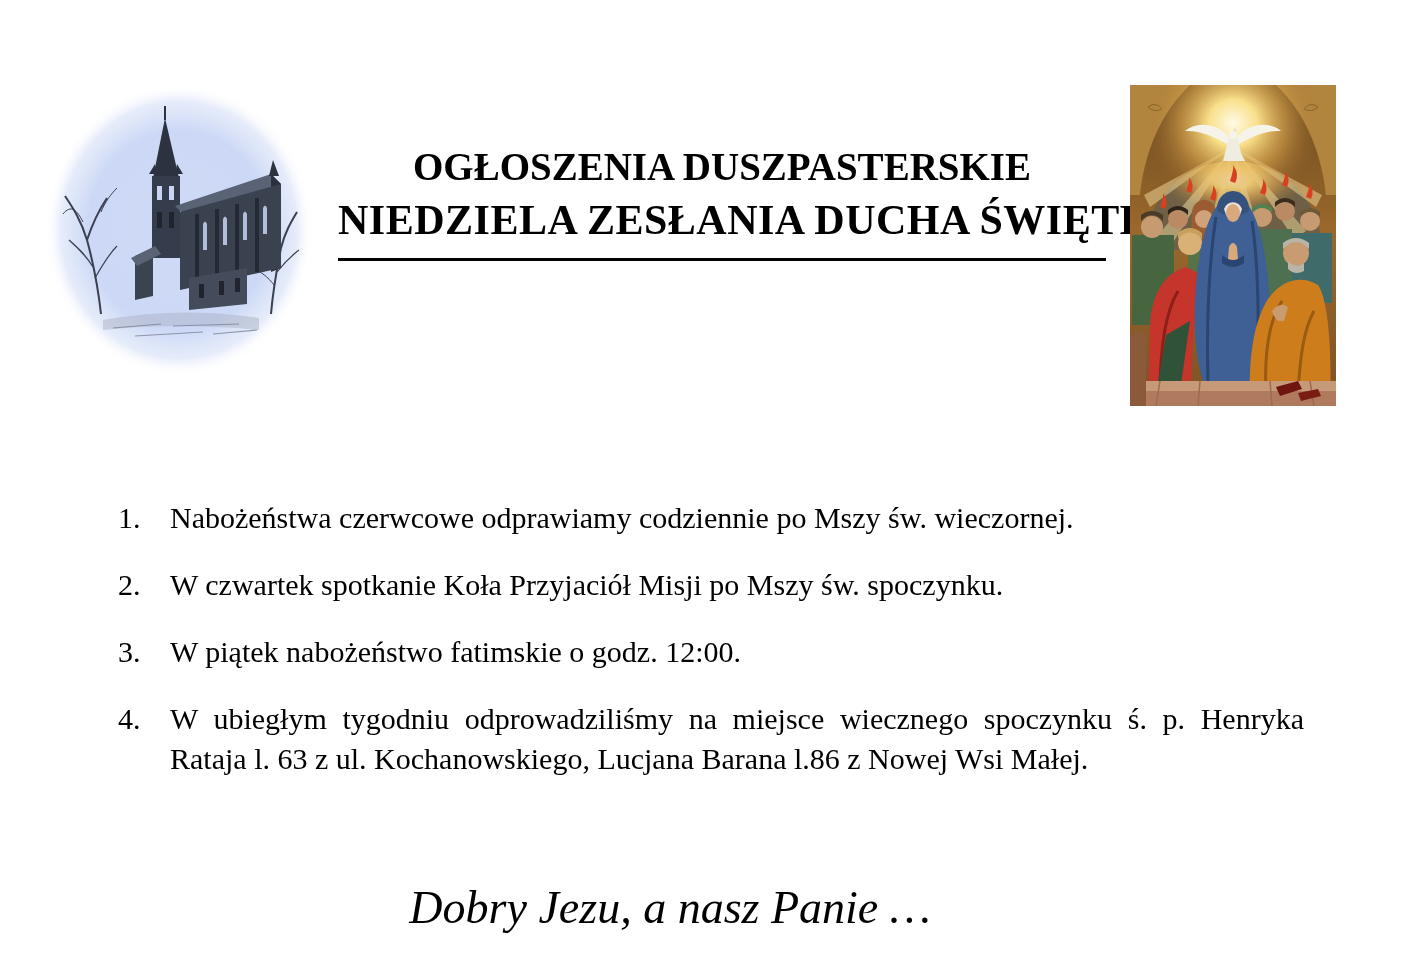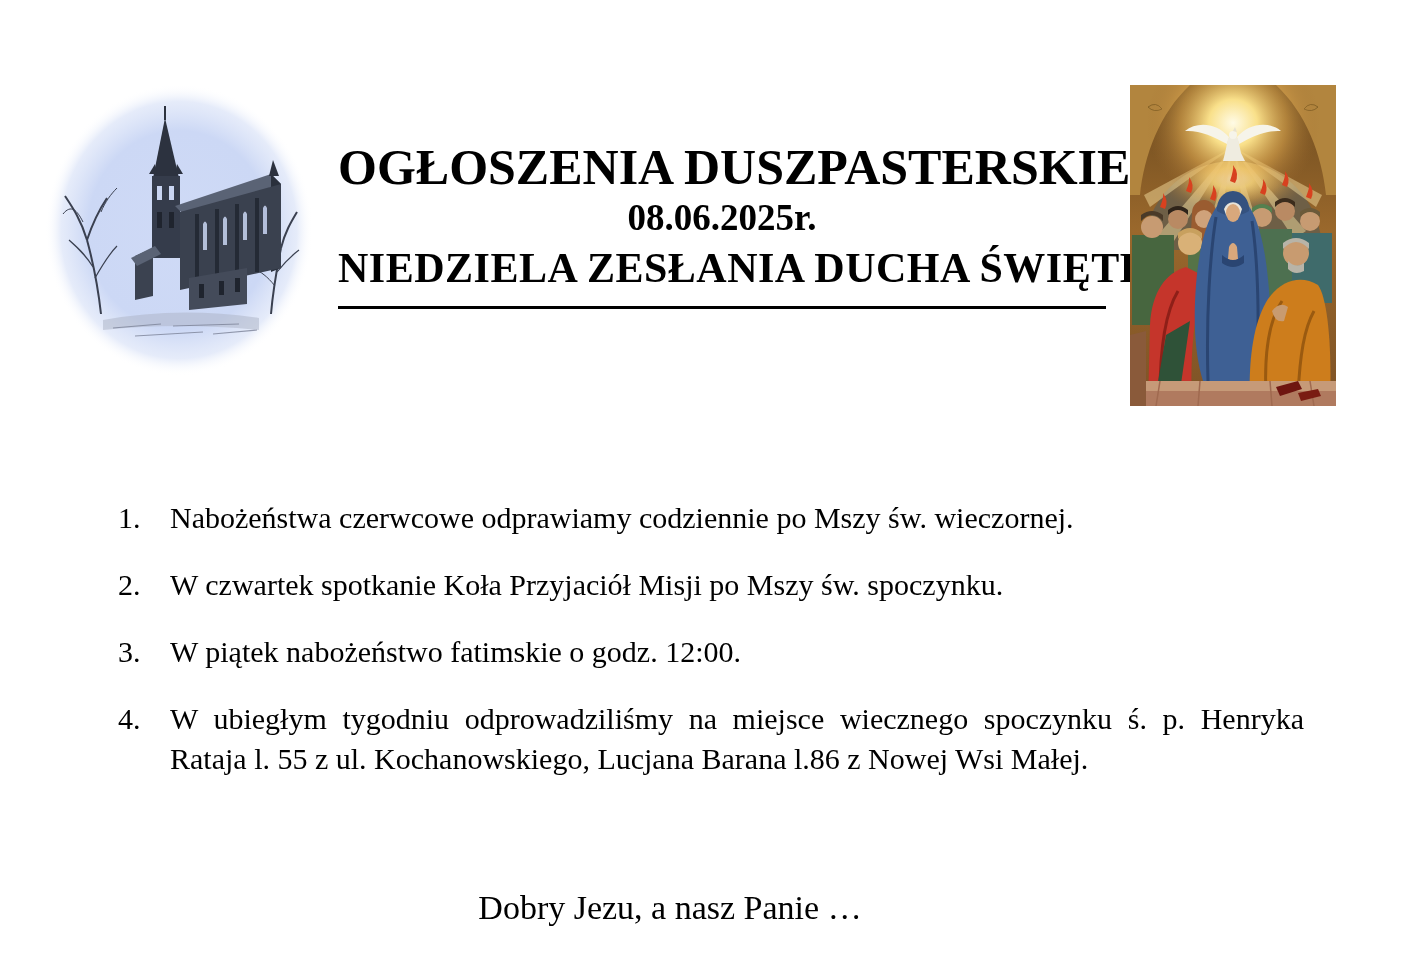--- a/index.html
+++ b/index.html
@@ -3,30 +3,30 @@
 <meta charset="utf-8">
 <style>
   html,body{margin:0;padding:0;}
   body{
     width:1414px;height:973px;background:#ffffff;position:relative;
     font-family:"Liberation Serif","DejaVu Serif",serif;color:#000;overflow:hidden;
   }
   .church-wrap{position:absolute;left:43px;top:82px;width:272px;height:296px;}
   .painting-wrap{position:absolute;left:1130px;top:85px;width:206px;height:321px;}
   .title-block{position:absolute;left:338px;top:140px;width:768px;text-align:center;}
-  .title-line1{font-size:50px;font-weight:bold;line-height:54px;white-space:nowrap;}
+  .title-line1{font-size:39px;font-weight:bold;line-height:54px;white-space:nowrap;}
   .title-line2{font-size:37px;font-weight:bold;line-height:48px;}
   .title-line3{font-size:42px;font-weight:bold;line-height:52px;white-space:nowrap;letter-spacing:0.5px;}
   .title-rule{border-bottom:3px solid #000;margin-top:12px;width:100%;}
   .announcements{position:absolute;left:118px;top:498px;width:1186px;}
   .announcement{display:flex;margin-bottom:27px;font-size:30px;line-height:40px;}
   .announcement .num{flex:0 0 52px;width:52px;}
   .announcement .txt{flex:1;text-align:justify;}
   .footer-line{position:absolute;left:0;top:886px;width:1340px;text-align:center;
-    font-size:34px;line-height:44px;}
+    font-style:italic;font-size:46px;line-height:44px;}
   svg{display:block;}
 </style>
 </head>
 <body>
 
 <div class="church-wrap">
   <svg width="272" height="296" viewBox="0 0 272 296">
     <defs>
       <radialGradient id="ovalbg" cx="50%" cy="50%" r="50%">
         <stop offset="0%" stop-color="#cfdaf6"></stop>
@@ -104,21 +104,20 @@
         <line x1="130" y1="244" x2="196" y2="242"></line>
         <line x1="92" y1="254" x2="160" y2="250"></line>
         <line x1="170" y1="252" x2="214" y2="248"></line>
       </g>
     </g>
   </svg>
 </div>
 
 <div class="title-block">
   <div class="title-line1">OGŁOSZENIA DUSZPASTERSKIE</div>
-  <div class="title-line2">08.06.2025r.</div>
   <div class="title-line3">NIEDZIELA ZESŁANIA DUCHA ŚWIĘTEGO</div>
   <div class="title-rule"></div>
 </div>
 
 <div class="painting-wrap">
   <svg width="206" height="321" viewBox="0 0 206 321">
     <defs>
       <linearGradient id="bgGold" x1="0" y1="0" x2="0" y2="1">
         <stop offset="0%" stop-color="#6b4a1e"></stop>
         <stop offset="45%" stop-color="#9a682c"></stop>
@@ -253,17 +252,17 @@
       <span class="txt">W czwartek spotkanie Koła Przyjaciół Misji po Mszy św. spoczynku.</span>
     </div>
 
     <div class="announcement">
       <span class="num">3.</span>
       <span class="txt">W piątek nabożeństwo fatimskie o godz. 12:00.</span>
     </div>
 
     <div class="announcement">
       <span class="num">4.</span>
-      <span class="txt">W ubiegłym tygodniu odprowadziliśmy na miejsce wiecznego spoczynku ś. p. Henryka Rataja l. 55 z ul. Kochanowskiego, Lucjana Barana l.86 z Nowej Wsi Małej.</span>
+      <span class="txt">W ubiegłym tygodniu odprowadziliśmy na miejsce wiecznego spoczynku ś. p. Henryka Rataja l. 63 z ul. Kochanowskiego, Lucjana Barana l.86 z Nowej Wsi Małej.</span>
     </div>
   </div>
 
 <div class="footer-line">Dobry Jezu, a nasz Panie …</div>
 
 </body></html>

